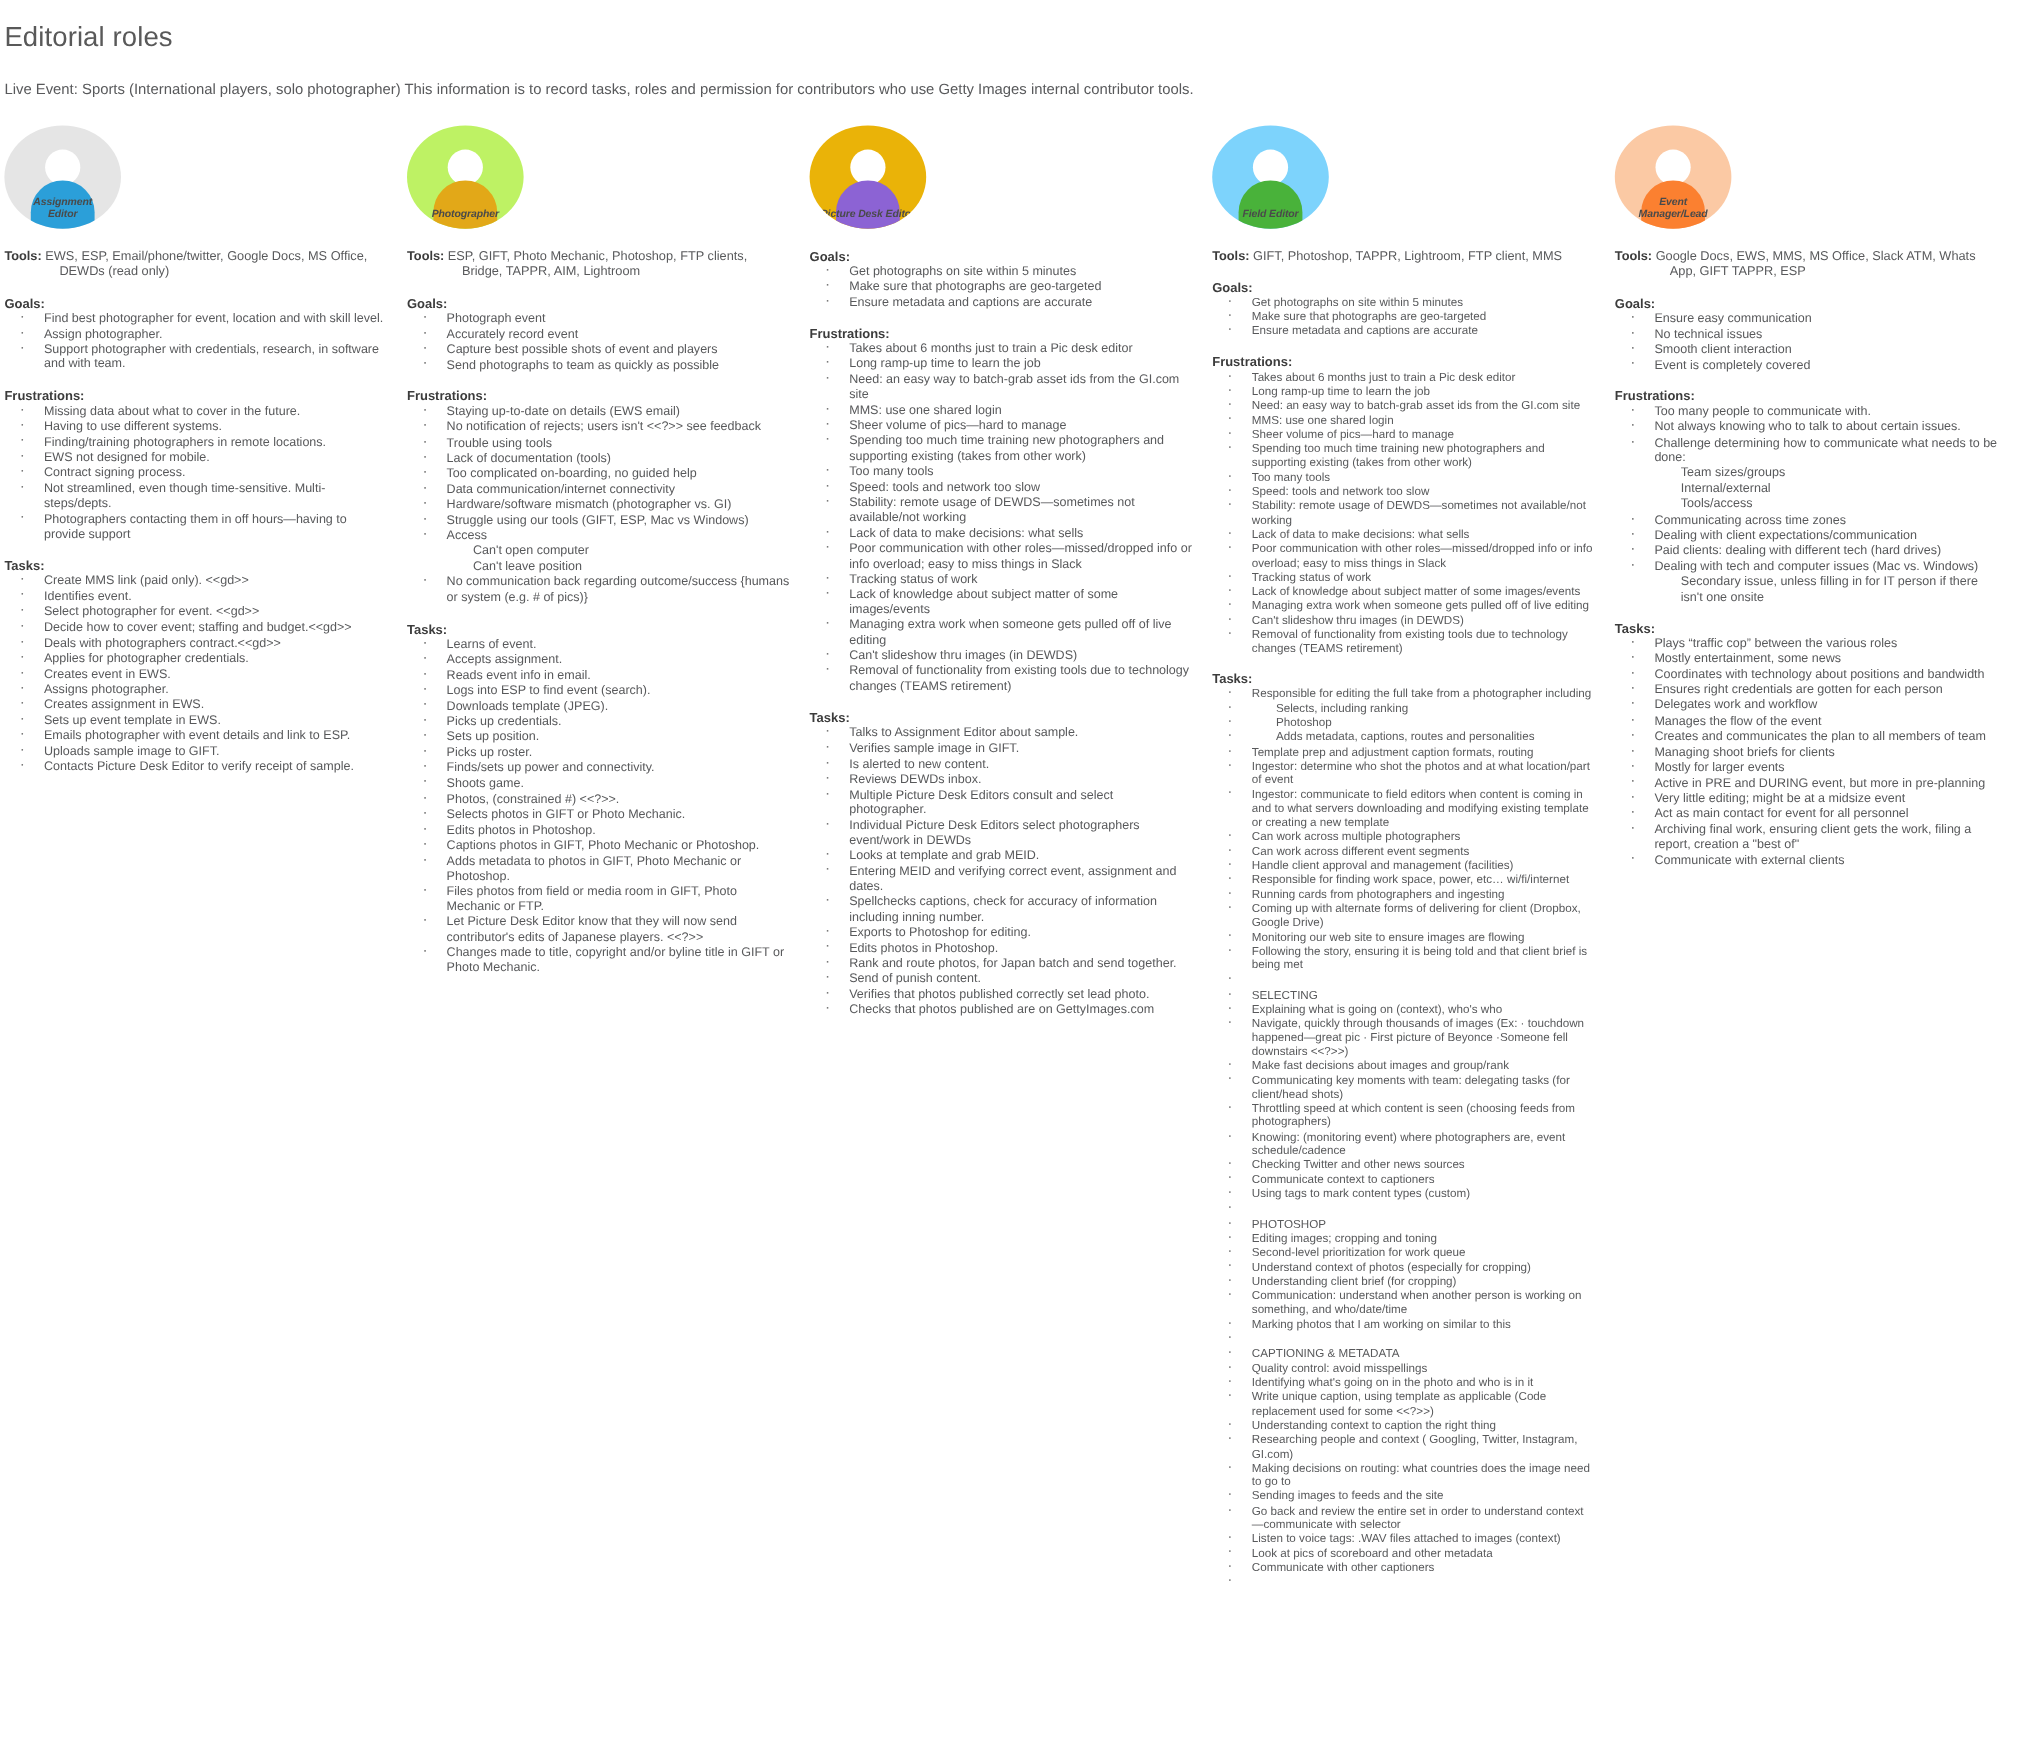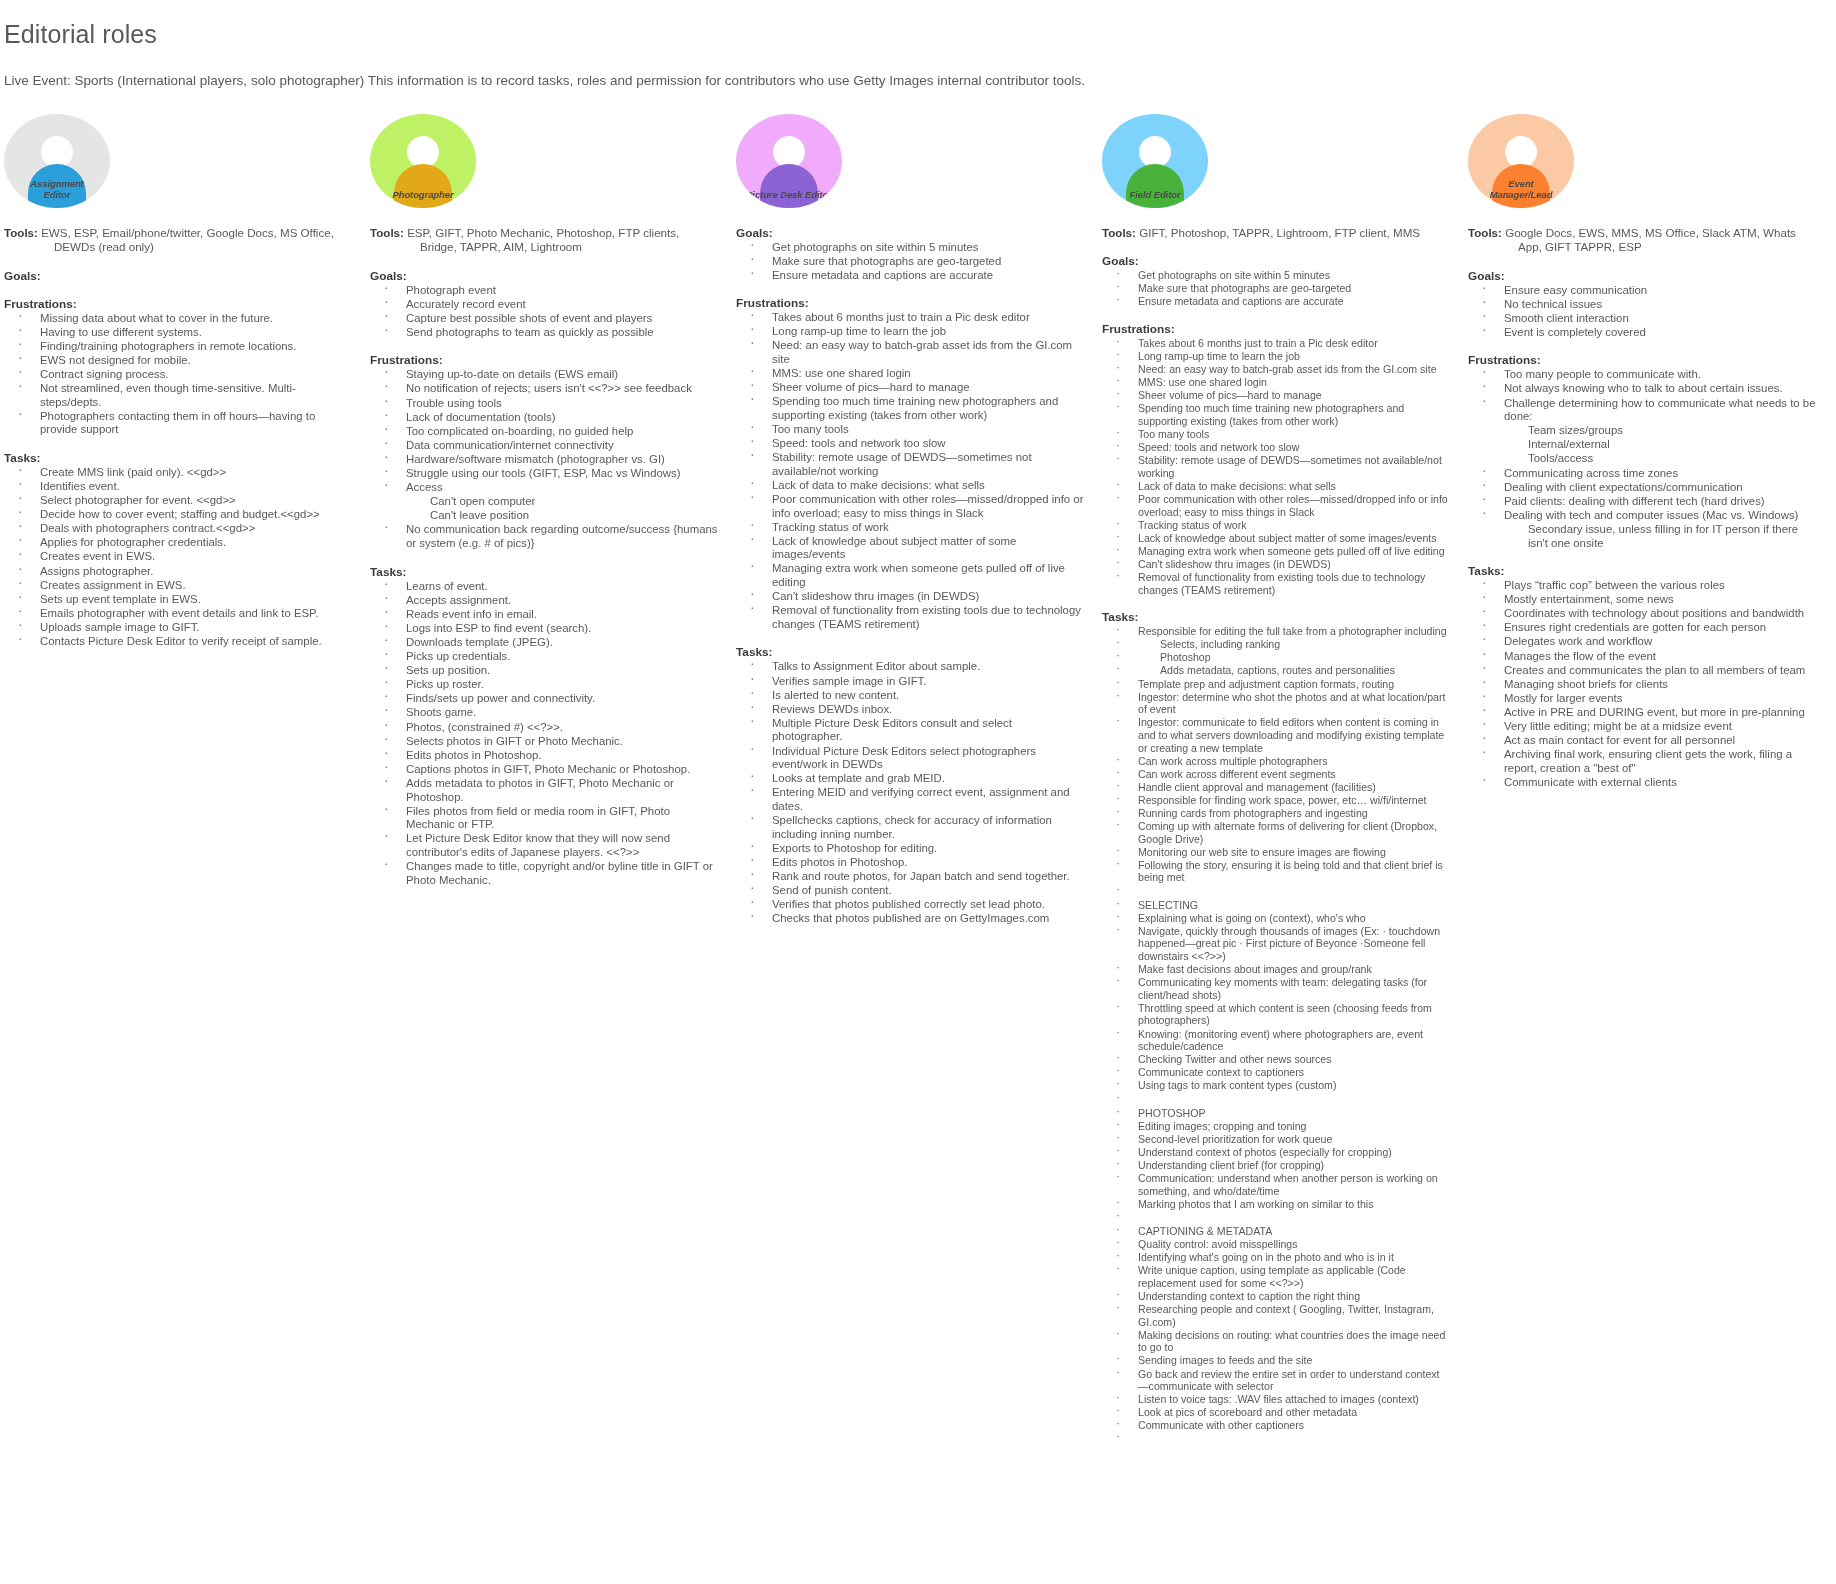--- a/index.html
+++ b/index.html
@@ -161,20 +161,25 @@
             <div class="body" style="background: rgb(43, 159, 217);"></div>
             <div class="role-label">
               <div>Assignment</div>
               <div>Editor</div>
             </div>
           </div>
         </div>
         <div class="block">
           <div class="tools-line"><b>Tools: </b>EWS, ESP, Email/phone/twitter, Google Docs, MS Office, DEWDs (read only)</div>
           <div class="sec-head">Goals:</div>
+          <ul class="bullets">
+            <li class="">Find best photographer for event, location and with skill level.</li>
+            <li class="">Assign photographer.</li>
+            <li class="">Support photographer with credentials, research, in software and with team.</li>
+          </ul>
           <div class="sec-head">Frustrations:</div>
           <ul class="bullets">
             <li class="">Missing data about what to cover in the future.</li>
             <li class="">Having to use different systems.</li>
             <li class="">Finding/training photographers in remote locations.</li>
             <li class="">EWS not designed for mobile.</li>
             <li class="">Contract signing process.</li>
             <li class="">Not streamlined, even though time-sensitive. Multi-steps/depts.</li>
             <li class="">Photographers contacting them in off hours—having to provide support</li>
           </ul>
@@ -248,21 +253,21 @@
             <li class="">Captions photos in GIFT, Photo Mechanic or Photoshop.</li>
             <li class="">Adds metadata to photos in GIFT, Photo Mechanic or Photoshop.</li>
             <li class="">Files photos from field or media room in GIFT, Photo Mechanic or FTP.</li>
             <li class="">Let Picture Desk Editor know that they will now send contributor's edits of Japanese players. &lt;&lt;?&gt;&gt;</li>
             <li class="">Changes made to title, copyright and/or byline title in GIFT or Photo Mechanic.</li>
           </ul>
         </div>
       </div>
       <div class="col">
         <div class="avatar-wrap">
-          <div class="avatar" style="background: #f0abfc;">
+          <div class="avatar" style="background: #eab308;">
             <div class="head"></div>
             <div class="body" style="background: rgb(140, 99, 212);"></div>
             <div class="role-label">
               <div>Picture Desk Editor</div>
             </div>
           </div>
         </div>
         <div class="block">
           <div class="sec-head">Goals:</div>
           <ul class="bullets">

